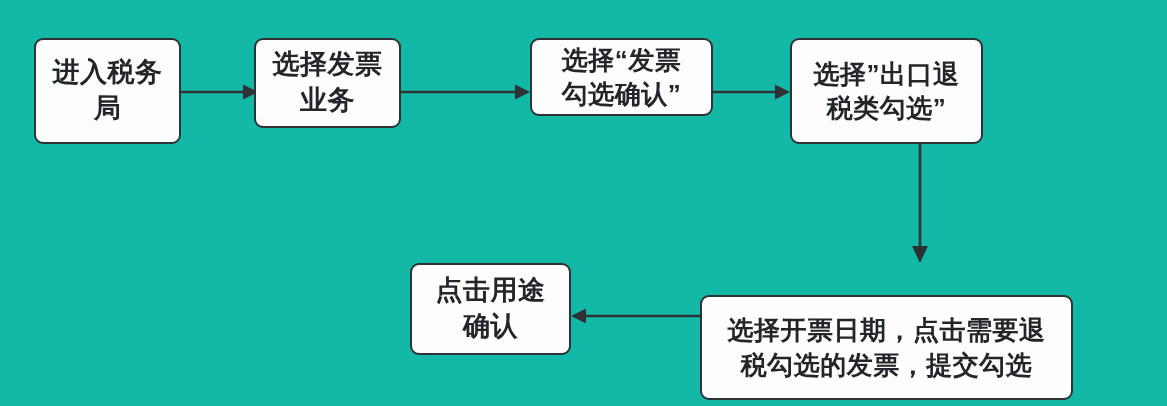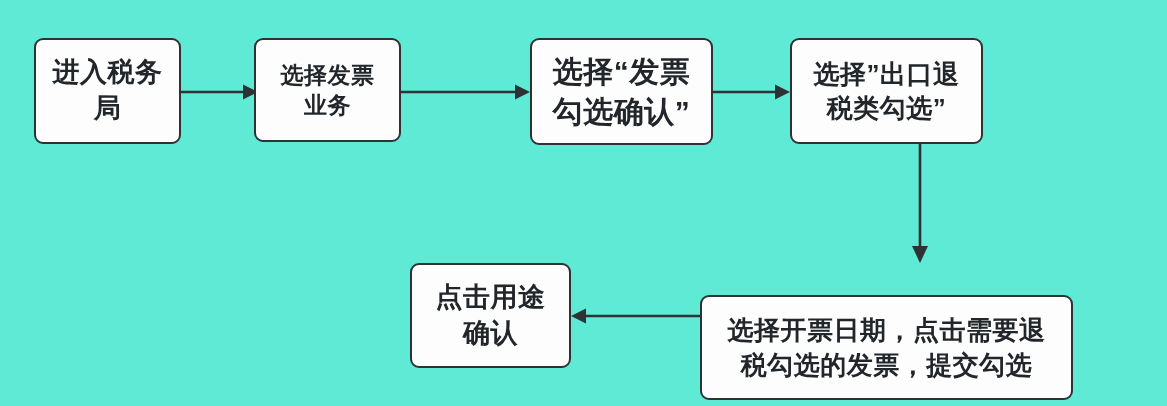--- a/index.html
+++ b/index.html
@@ -7,21 +7,21 @@
     padding: 0;
     background: #ffffff;
   }
   body {
     font-family: "Liberation Sans", "DejaVu Sans", sans-serif;
   }
   #flowchart-canvas {
     position: relative;
     width: 1167px;
     height: 406px;
-    background: #5eead4;
+    background: #14b8a6;
     overflow: hidden;
   }
   .node {
     position: absolute;
     box-sizing: border-box;
     background: #fdfdfd;
     border: 2.6px solid #2e3235;
     border-radius: 9px;
     display: flex;
     align-items: center;
@@ -32,25 +32,25 @@
     letter-spacing: 0.5px;
   }
   .node .node-text {
     display: block;
     line-height: 1.32;
     white-space: pre-line;
     padding: 0 6px;
   }
   
   #node-enter-tax-bureau   { left: 34px;  top: 38px;  width: 147px; height: 106px; font-size: 27px; }
-  #node-select-invoice-biz { left: 254px; top: 38px;  width: 147px; height: 104px; font-size: 23px; }
-  #node-invoice-check-confirm { left: 530px; top: 38px; width: 183px; height: 107px; font-size: 30px; }
+  #node-select-invoice-biz { left: 254px; top: 38px;  width: 147px; height: 90px; font-size: 27px; }
+  #node-invoice-check-confirm { left: 530px; top: 38px; width: 183px; height: 78px; font-size: 26px; }
   #node-export-refund-check   { left: 790px; top: 38px; width: 193px; height: 106px; font-size: 26px; justify-content: center; }
   #node-select-date-submit { left: 700px; top: 263px; width: 373px; height: 105px; font-size: 26px; margin-top: 32px; }
-  #node-confirm-usage      { left: 410px; top: 263px; width: 161px; height: 105px; font-size: 27px; }
+  #node-confirm-usage      { left: 410px; top: 263px; width: 161px; height: 92px; font-size: 27px; }
 
   .connector {
     position: absolute;
     left: 0;
     top: 0;
     width: 1167px;
     height: 406px;
     pointer-events: none;
   }
 </style>

